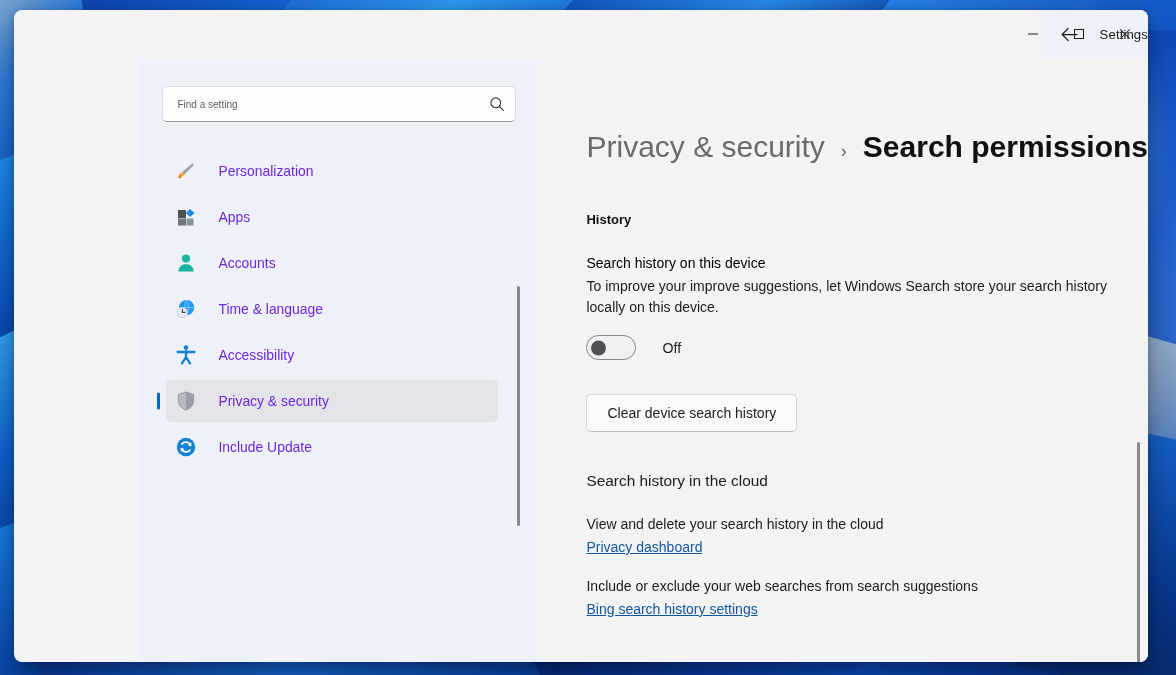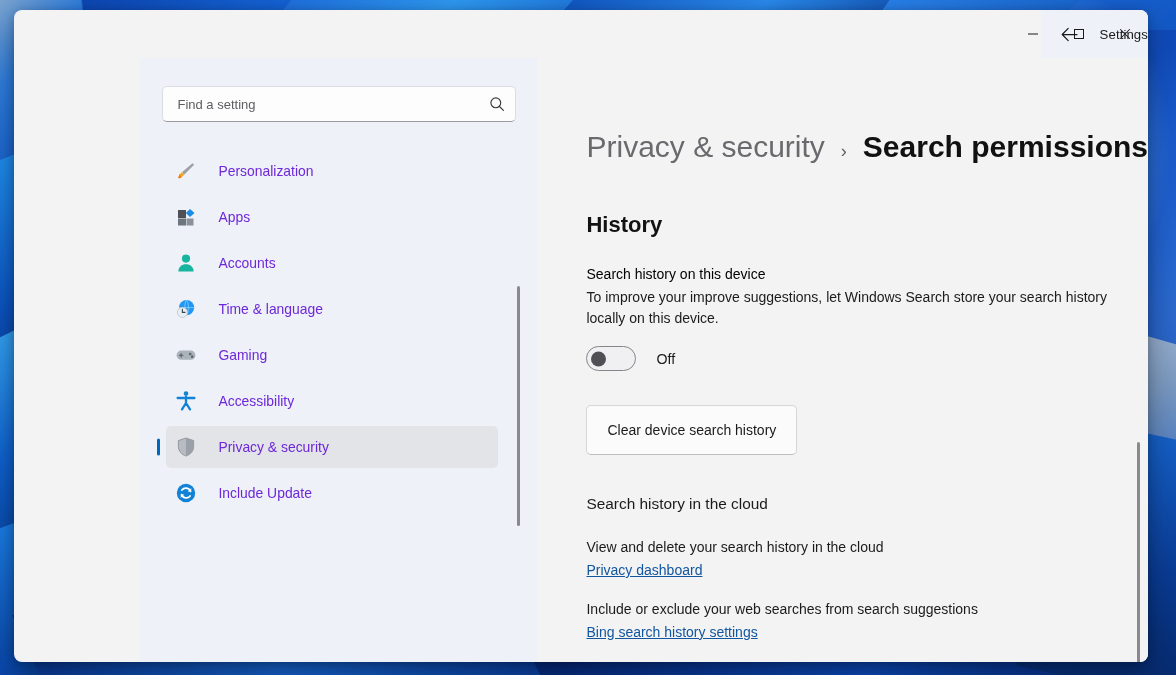--- a/index.html
+++ b/index.html
@@ -154,21 +154,21 @@
     background: #fdfdfd;
     border: 1px solid #dcdde2;
     border-bottom-color: #9a9a9e;
     border-radius: 5px;
     display: flex; align-items: center;
     padding: 0 10px 0 14px;
   }
   .search-wrap input {
     flex: 1; border: 0; outline: 0; background: transparent;
     font-family: "Liberation Sans", sans-serif;
-    font-size: 13px; color: #1b1b1b;
+    font-size: 10px; color: #1b1b1b;
   }
   .search-wrap input::placeholder { color: #5d5d62; }
 
   .nav {
     margin-top: 24px;
     flex: 1;
     overflow: hidden;
     position: relative;
     padding-right: 26px;
   }
@@ -215,34 +215,34 @@
   .breadcrumb {
     display: flex; align-items: baseline;
     font-size: 30px;
     margin-bottom: 48px;
   }
   .bc-parent { color: #6a6a6e; font-weight: normal; cursor: pointer; }
   .bc-sep { color: #5d5d62; font-size: 18px; margin: 0 16px; }
   .bc-current { color: #111; font-weight: bold; }
 
   .section-title {
-    font-size: 22px; font-weight: bold; color: #121212;
+    font-size: 13px; font-weight: bold; color: #121212;
     margin-bottom: 28px;
   }
   .sub-title {
     font-size: 14px; color: #000000;
     margin-bottom: 5px;
   }
   .desc {
     font-size: 14px; color: #1b1b1b;
     line-height: 21px;
     max-width: 540px;
     margin-bottom: 17px;
   }
-  .toggle-row { display: flex; align-items: center; margin-bottom: 34px; }
+  .toggle-row { display: flex; align-items: center; margin-bottom: 34px; gap: 6px; }
   .toggle {
     width: 50px; height: 25px;
     border-radius: 13px;
     border: 1px solid #868689;
     background: #f0f0f2;
     position: relative; cursor: pointer;
     flex: 0 0 50px;
   }
   .toggle .knob {
     position: absolute; left: 4px; top: 50%;
@@ -251,21 +251,21 @@
     background: #4f4f55;
   }
   .toggle-label { margin-left: 20px; font-size: 14.2px; color: #1b1b1b; }
 
   .btn {
     display: inline-block;
     background: #fbfbfb;
     border: 1px solid #d6d6da;
     border-bottom-color: #bdbdc2;
     border-radius: 5px;
-    padding: 16px 20px;
+    padding: 10px 20px;
     font-family: "Liberation Sans", sans-serif;
     font-size: 14px; color: #1b1b1b;
     cursor: pointer;
     margin-bottom: 40px;
   }
 
   .cloud-title {
     font-size: 15.4px; color: #1b1b1b;
     margin-bottom: 26px;
   }
@@ -384,31 +384,20 @@
             <svg width="22" height="22" viewBox="0 0 22 22">
               <circle cx="11.6" cy="9.6" r="7.6" fill="#2196f3"></circle>
               <path d="M4 9.6 H19.2 M11.6 2 C14 5 14 14.2 11.6 17.2 C9.2 14.2 9.2 5 11.6 2Z" stroke="#7fd0ff" stroke-width=".85" fill="none"></path>
               <circle cx="7.4" cy="14.4" r="5" fill="#e9eef3" stroke="#b9c4ce" stroke-width=".8"></circle>
               <path d="M7.4 11.2 V14.4 H10" stroke="#3a4750" stroke-width="1.15" fill="none" stroke-linecap="round"></path>
             </svg>
           </span>
           <span class="nav-label">Time &amp; language</span>
         </div>
 
-        <div class="nav-item">
-          <span class="nav-icon">
-            <svg width="22" height="22" viewBox="0 0 22 22">
-              <rect x="1.6" y="6.6" width="18.8" height="9.2" rx="4.6" fill="#aab2ba"></rect>
-              <path d="M6.1 9.6 V13 M4.4 11.3 H7.8" stroke="#5e666e" stroke-width="1.3" stroke-linecap="round"></path>
-              <circle cx="15.2" cy="10" r="1.35" fill="#5e666e"></circle>
-              <circle cx="17.2" cy="12.7" r="1.35" fill="#5e666e"></circle>
-            </svg>
-          </span>
-          <span class="nav-label">Gaming</span>
-        </div>
 
         <div class="nav-item">
           <span class="nav-icon">
             <svg width="22" height="22" viewBox="0 0 22 22">
               <circle cx="11" cy="3.6" r="2.3" fill="#1282d6"></circle>
               <path d="M2.6 8 L19.4 8" stroke="#1282d6" stroke-width="2.3" stroke-linecap="round"></path>
               <path d="M11 7 V13 M11 13 L7 19.4 M11 13 L15 19.4" stroke="#1282d6" stroke-width="2.3" stroke-linecap="round" fill="none"></path>
             </svg>
           </span>
           <span class="nav-label">Accessibility</span>

